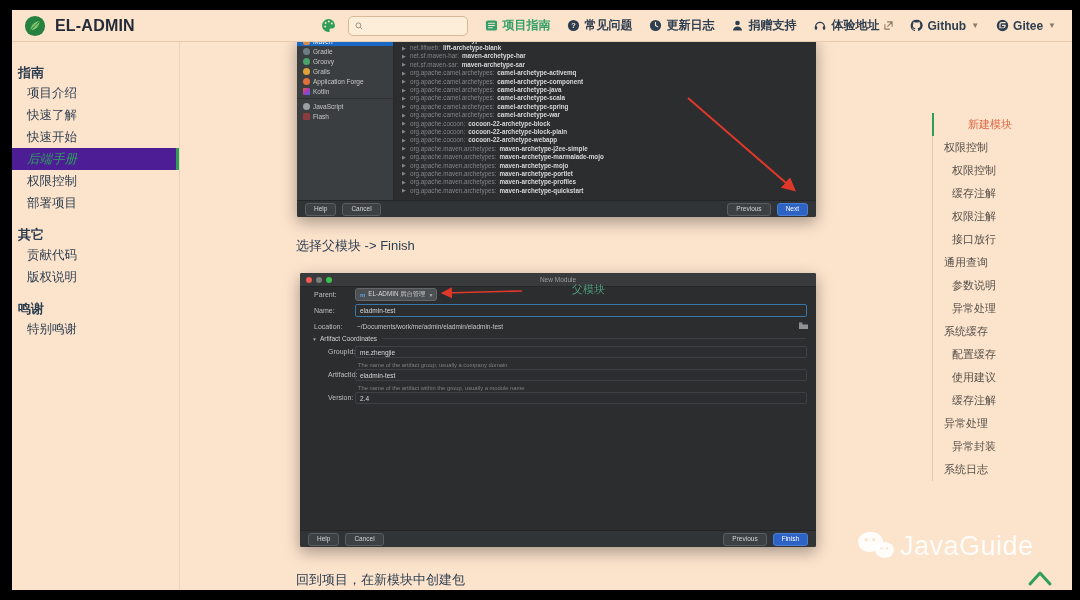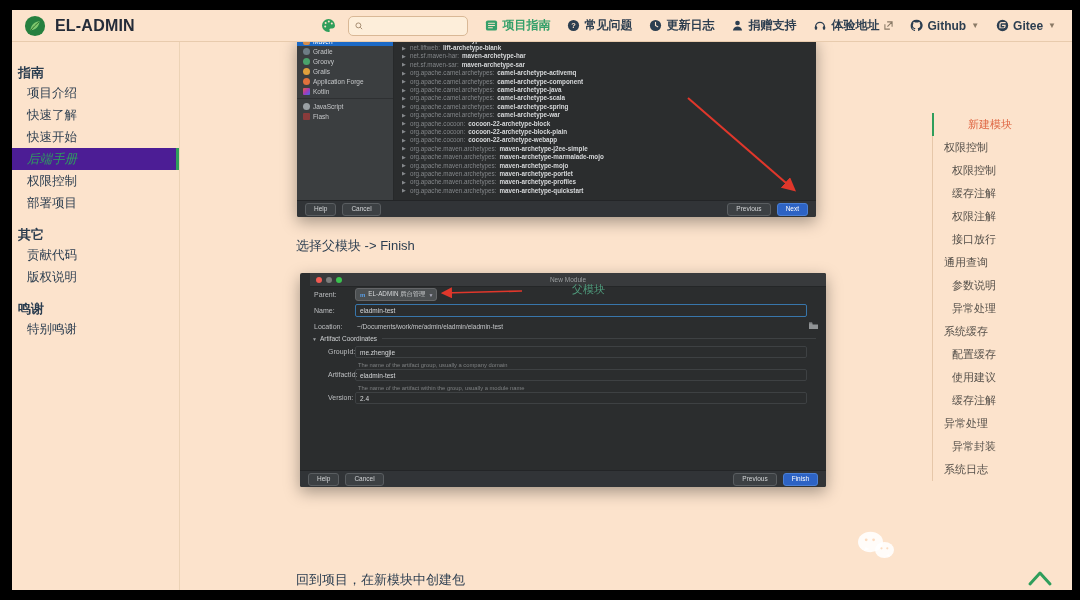--- a/index.html
+++ b/index.html
@@ -38,21 +38,21 @@
     font-size:11px;color:#55504a;cursor:pointer;box-sizing:border-box;white-space:nowrap;}
   .toc-item.l1{padding-left:11px;}
   .toc-item.active{border-left:2px solid #2f9e5b;color:#df6744;padding-left:34px;}
 
   
   .caption{position:absolute;font-size:13px;color:#2c3e50;}
 
   
   .dlg{position:absolute;background:#2b2d2e;border-radius:2px;overflow:hidden;box-shadow:0 5px 16px rgba(0,0,0,.35);}
   .dlg1{left:285px;top:28px;width:519px;height:179px;}
-  .dlg2{left:288px;top:263px;width:516px;height:214px;padding-left:10px;}
+  .dlg2{left:288px;top:263px;width:516px;height:274px;}
 
   .d1-left{position:absolute;left:0;top:0;bottom:17px;width:96px;background:#3b3e40;border-right:1px solid #27292a;overflow:hidden;}
   .type-row{height:10px;display:flex;align-items:center;gap:3px;padding-left:6px;font-size:6.5px;color:#c6c8ca;white-space:nowrap;cursor:pointer;}
   .type-row:first-child{margin-top:-2px;}
   .type-row.selected{background:#1b69c6;color:#fff;}
   .type-row:nth-child(6){border-bottom:1px solid #2e3032;padding-bottom:2px;margin-bottom:2px;}
   .ti{width:7px;height:7px;border-radius:2px;display:inline-block;flex:none;}
   .ti-maven{background:#d78d4a;}
   .ti-gradle{background:#6e7d85;border-radius:50%;}
   .ti-groovy{background:#4aa36b;border-radius:50%;}
@@ -470,20 +470,21 @@
     <svg width="38" height="32" viewBox="0 0 38 32">
       <ellipse cx="13.5" cy="12" rx="12.5" ry="10.2" fill="rgba(255,255,255,.88)"></ellipse>
       <path d="M7 21l1.5-4 4 2z" fill="rgba(255,255,255,.88)"></path>
       <circle cx="9.2" cy="9.8" r="1.4" fill="#fcdcc0"></circle>
         <circle cx="16.6" cy="9.8" r="1.4" fill="#fcdcc0"></circle>
       <ellipse cx="27.5" cy="20" rx="9.5" ry="8" fill="rgba(255,255,255,.88)"></ellipse>
       <path d="M33 27l-1-3-3 1.5z" fill="rgba(255,255,255,.88)"></path>
       <circle cx="24.5" cy="18.3" r="1.1" fill="#fcdcc0"></circle>
         <circle cx="30.3" cy="18.3" r="1.1" fill="#fcdcc0"></circle>
     </svg>
+    <span class="wm-text">JavaGuide</span>
   </div>
 
   <div class="backtop">
     <svg width="28" height="24" viewBox="0 0 28 24">
         <polyline points="4,18 14,7 24,18" stroke="#2f9e5b" stroke-width="3" fill="none" stroke-linecap="round" stroke-linejoin="round"></polyline>
       </svg>
   </div>
 
 </div>
 

